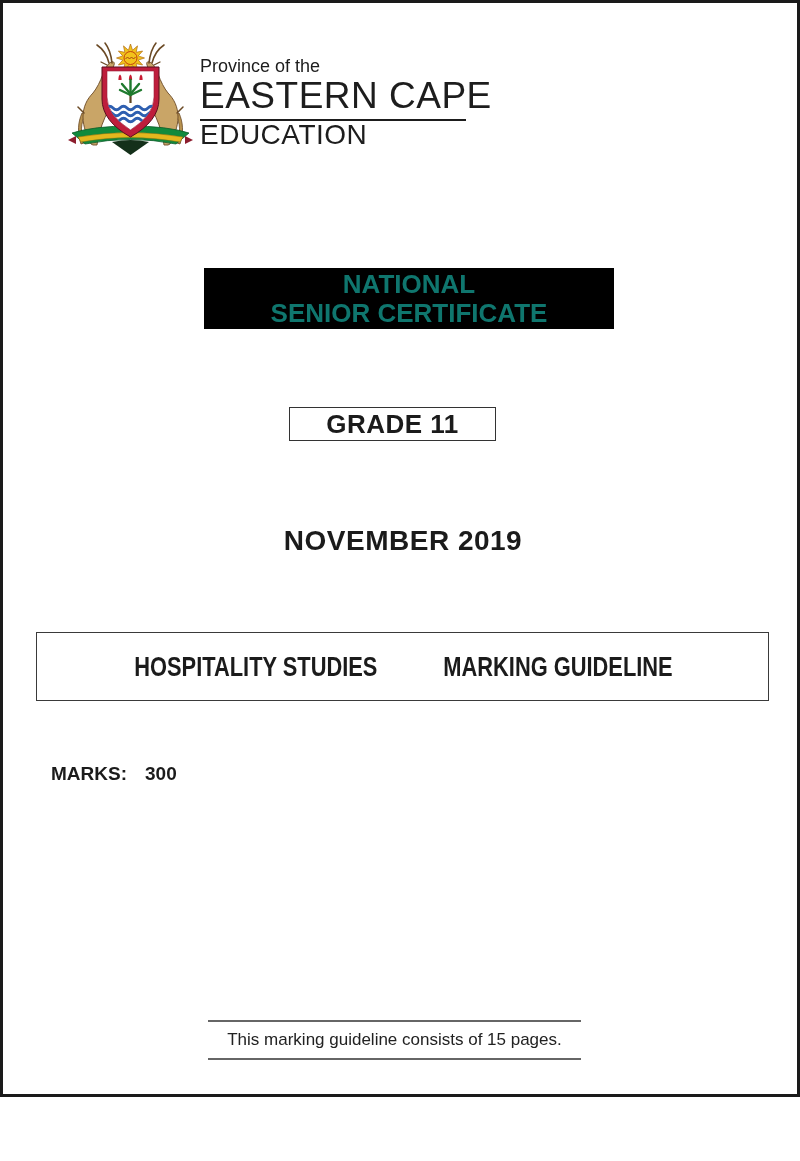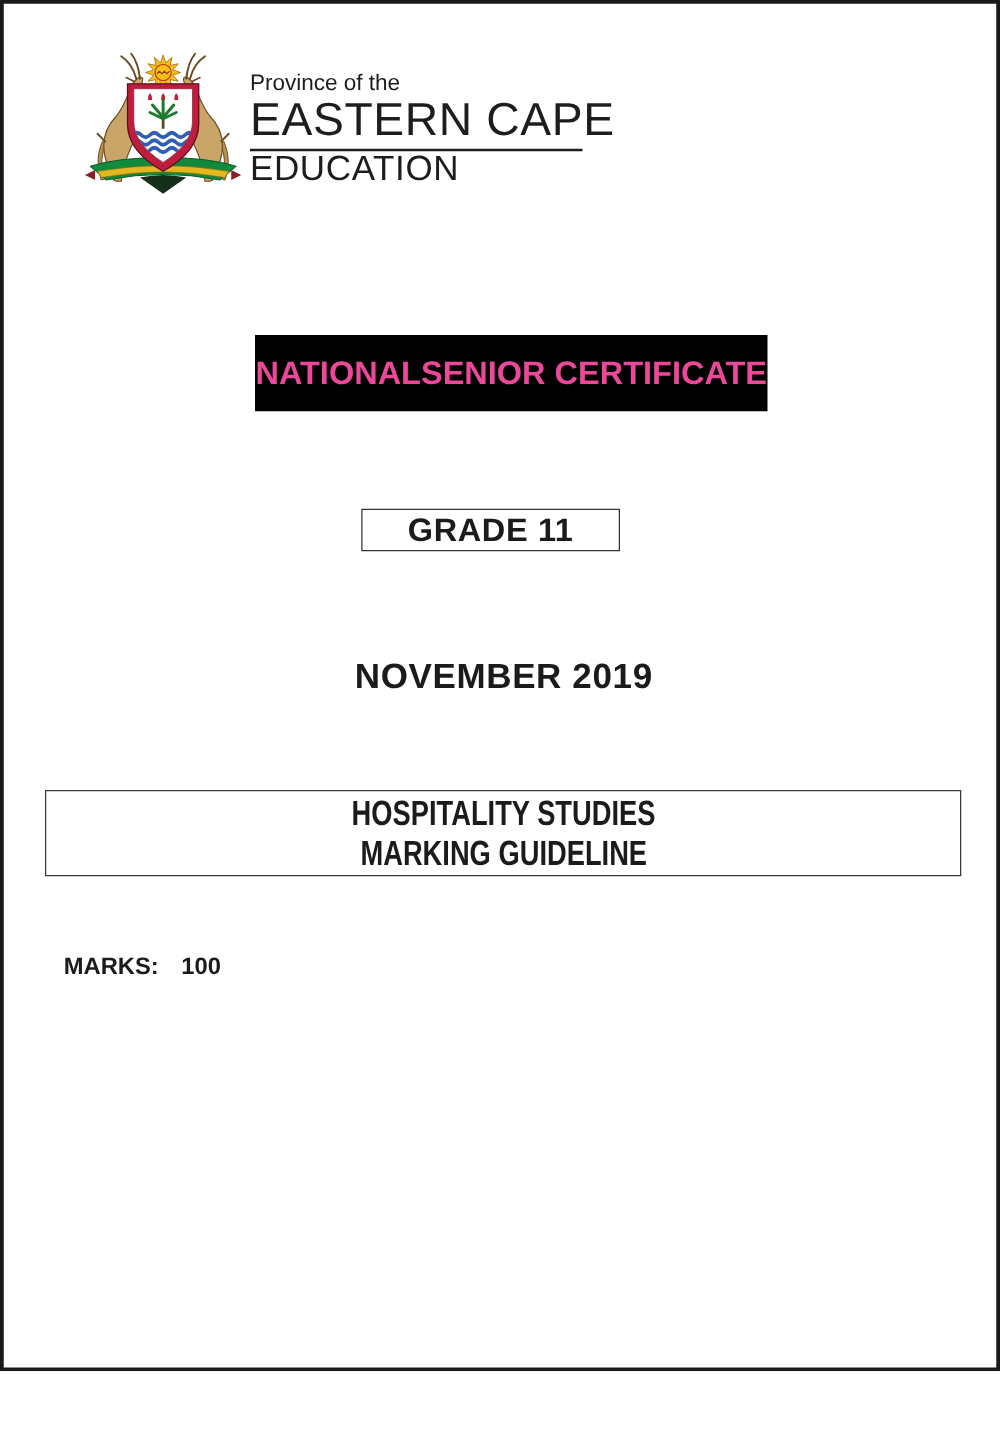--- a/index.html
+++ b/index.html
@@ -16,41 +16,41 @@
   
   .coa{position:absolute;left:51px;top:38px;width:153px;height:126px;}
   .logo-text{position:absolute;left:197px;top:53px;}
   .logo-province-line{font-size:18px;line-height:20px;color:#1d1d1d;}
   .logo-province-name{font-size:37px;line-height:40px;letter-spacing:0.5px;color:#1d1d1d;white-space:nowrap;}
   .logo-rule{width:266px;border-bottom:2px solid #1d1d1d;margin-top:3px;}
   .logo-dept{font-size:28px;line-height:22px;margin-top:3px;letter-spacing:0.5px;color:#1d1d1d;}
   
   .banner{
     position:absolute;left:201px;top:265px;width:410px;height:61px;
-    background:#000000;color:#ec4899;
-    display:flex;flex-direction:row;justify-content:center;align-items:center;
+    background:#000000;color:#0f766e;
+    display:flex;flex-direction:column;justify-content:center;align-items:center;
     font-weight:bold;font-size:26px;line-height:29px;text-align:left;
   }
   
   .grade-box{
     position:absolute;left:286px;top:404px;width:207px;height:34px;
     border:1.5px solid #333;box-sizing:border-box;
     display:flex;align-items:center;justify-content:center;
     font-weight:bold;font-size:26px;letter-spacing:0.5px;
   }
   
   .session{
     position:absolute;left:0;top:522px;width:800px;
     text-align:center;font-weight:bold;font-size:28px;letter-spacing:0.5px;
   }
   
   .title-box{
     position:absolute;left:33px;top:629px;width:733px;height:69px;
     border:1.5px solid #3a3a3a;box-sizing:border-box;
-    display:flex;flex-direction:column;justify-content:center;align-items:center;
+    display:flex;justify-content:center;align-items:center;
     font-weight:bold;font-size:28px;line-height:32px;text-align:center;
   }
   .condensed{display:block;transform:scaleX(0.78);transform-origin:50% 50%;white-space:nowrap;}
   
   .marks{position:absolute;left:48px;top:760px;font-weight:bold;font-size:19px;}
   .marks-value{margin-left:18px;}
   
   .footer-note{
     position:absolute;left:205px;top:1017px;width:373px;height:40px;
     border-top:2px solid #666;border-bottom:2px solid #666;box-sizing:border-box;
@@ -145,17 +145,20 @@
   </div>
 
   <div class="session">NOVEMBER 2019</div>
 
   <div class="title-box">
     <span class="condensed">HOSPITALITY STUDIES</span>
     <span class="condensed">MARKING GUIDELINE</span>
   </div>
 
   <div class="marks">
-    <span>MARKS:</span><span class="marks-value">100</span>
+    <span>MARKS:</span><span class="marks-value">300</span>
   </div>
 
+  <div class="footer-note">
+    <span>This marking guideline consists of 15 pages.</span>
+  </div>
 
 </div>
 
 </body></html>

